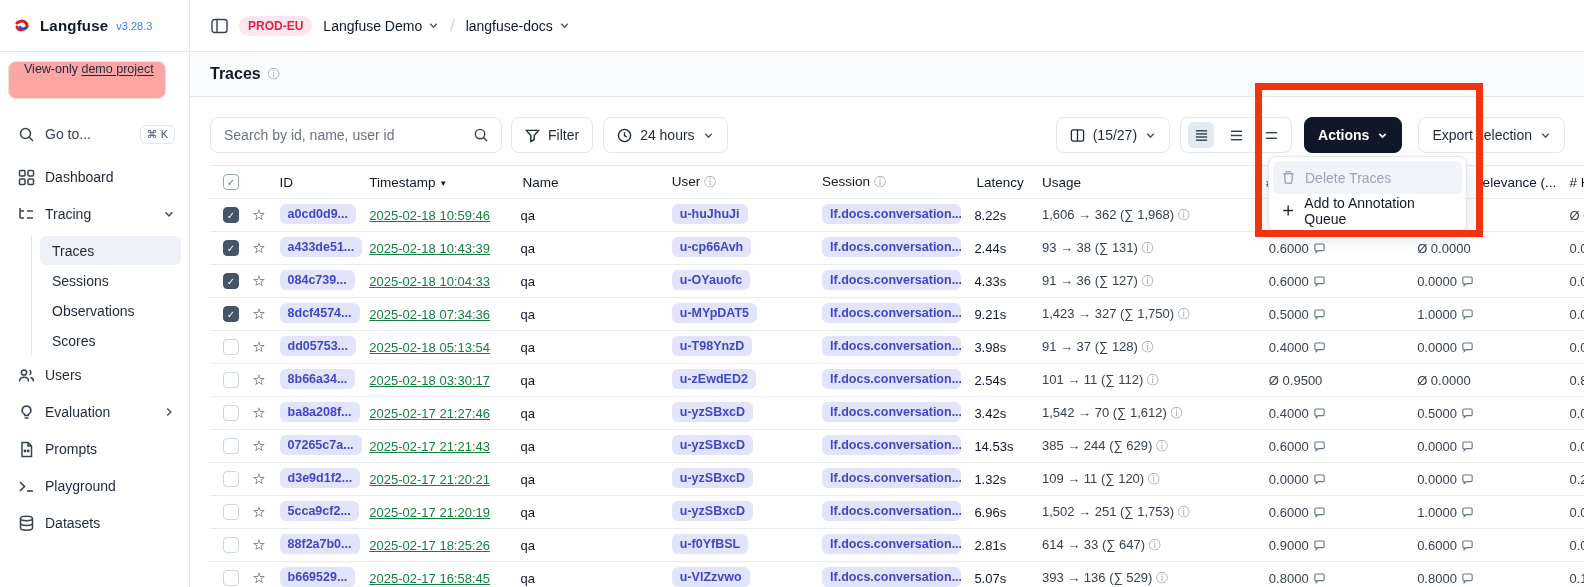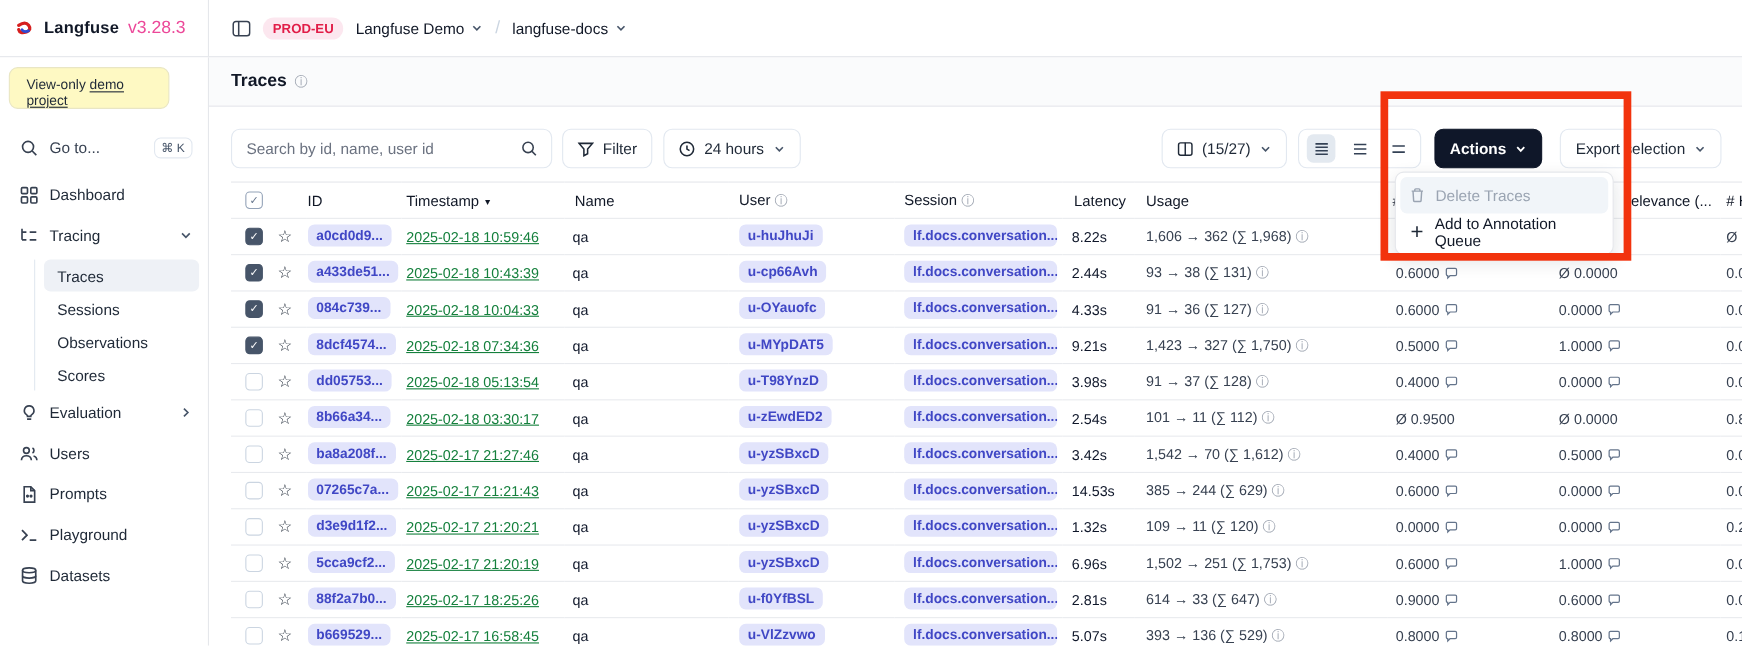--- a/index.html
+++ b/index.html
@@ -7,29 +7,29 @@
   body {
     position:relative; background:#fff; color:#0f172a;
     font-family:"Liberation Sans","DejaVu Sans",sans-serif; font-size:13px;
   }
   svg { display:block; }
 
   
   .topbar { position:absolute; top:0; left:0; right:0; height:52px; display:flex; background:#fff; border-bottom:1px solid #e5e7eb; z-index:5; }
   .topbar-left { width:190px; flex:none; border-right:1px solid #e5e7eb; display:flex; align-items:center; padding-left:14px; gap:8px; }
   .brand-name { font-weight:700; font-size:15px; color:#111827; letter-spacing:.2px; }
-  .brand-ver { font-size:16px; color:#ec4899; }
+  .brand-ver { font-size:11px; color:#3b82f6; }
   .topbar-main { flex:1; display:flex; align-items:center; padding-left:21px; gap:11px; }
   .env-badge { background:#fce7ef; color:#e11d48; font-size:12px; font-weight:600; padding:3px 9px; border-radius:999px; }
   .crumb { display:flex; align-items:center; gap:6px; font-size:14px; font-weight:500; color:#111827; cursor:pointer; }
   .crumb-sep { color:#cbd5e1; font-size:16px; }
 
   
   .sidebar { position:absolute; top:52px; left:0; width:190px; bottom:0; border-right:1px solid #e5e7eb; background:#fff; }
-  .banner { position:absolute; top:9px; left:8px; width:146px; height:38px; background:#fef9c3; border:1px solid #e9e6c4; border-radius:8px; display:flex; align-items:flex-end; padding-left:15px; font-size:12.5px; color:#1f2937; }
+  .banner { position:absolute; top:9px; left:8px; width:158px; height:38px; background:#fca5a5; border:1px solid #e9e6c4; border-radius:8px; display:flex; align-items:flex-start; padding-left:15px; font-size:12.5px; color:#1f2937; }
   .banner u { text-underline-offset:2px; }
   .nav { position:absolute; top:66px; left:10px; right:8px; }
   .nav-goto { display:flex; align-items:center; gap:10px; height:32px; padding:0 6px 0 8px; border-radius:6px; font-size:14px; color:#374151; cursor:pointer; margin-bottom:12px; }
   .kbd { margin-left:auto; border:1px solid #e2e8f0; border-radius:6px; font-size:11px; color:#475569; padding:2px 6px; background:#fff; }
   .nav-item { display:flex; align-items:center; gap:10px; height:30px; padding:0 6px 0 8px; border-radius:6px; font-size:14px; color:#1f2937; cursor:pointer; margin-bottom:7px; }
   .nav-item .chev { margin-left:auto; }
   .submenu { margin:0 0 5px 21px; padding-left:0; border-left:1px solid #e2e8f0; }
   .sub-item { display:flex; align-items:center; height:29px; margin:1px 0 1px 8px; padding-left:12px; border-radius:6px; font-size:14px; color:#1f2937; cursor:pointer; }
   .sub-item.active { background:#eef1f6; }
   .icon16 { width:17px; height:17px; flex:none; }
@@ -162,37 +162,37 @@
     </div>
     <div class="submenu">
       <div class="sub-item active">Traces</div>
       <div class="sub-item">Sessions</div>
       <div class="sub-item">Observations</div>
       <div class="sub-item">Scores</div>
     </div>
 
     <div class="nav-item">
       <svg class="icon16" viewBox="0 0 17 17" fill="none" stroke="#374151" stroke-width="1.5">
-          <path d="M8.5 2 a4.3 4.3 0 0 1 2.4 7.9 c-.6.4-.9 1-.9 1.6 h-3 c0-.6-.3-1.2-.9-1.6 A4.3 4.3 0 0 1 8.5 2 z"></path>
-          <line x1="6.6" y1="14" x2="10.4" y2="14"></line>
-        </svg>
-      <span>Evaluation</span>
-      <svg class="chev" width="12" height="12" viewBox="0 0 12 12" fill="none" stroke="#475569" stroke-width="1.5">
-          <path d="M4.2 2.5 L7.8 6 L4.2 9.5"></path>
-        </svg>
-    </div>
-
-    <div class="nav-item">
-      <svg class="icon16" viewBox="0 0 17 17" fill="none" stroke="#374151" stroke-width="1.5">
           <circle cx="6" cy="5.5" r="2.6"></circle>
           <path d="M1.5 14.5 c0-2.6 2-4.2 4.5-4.2 s4.5 1.6 4.5 4.2"></path>
           <path d="M11.5 3.2 a2.6 2.6 0 0 1 0 4.6"></path>
           <path d="M12.5 10.6 c1.8.4 3 1.9 3 3.9"></path>
         </svg>
       <span>Users</span>
+    </div>
+
+    <div class="nav-item">
+      <svg class="icon16" viewBox="0 0 17 17" fill="none" stroke="#374151" stroke-width="1.5">
+          <path d="M8.5 2 a4.3 4.3 0 0 1 2.4 7.9 c-.6.4-.9 1-.9 1.6 h-3 c0-.6-.3-1.2-.9-1.6 A4.3 4.3 0 0 1 8.5 2 z"></path>
+          <line x1="6.6" y1="14" x2="10.4" y2="14"></line>
+        </svg>
+      <span>Evaluation</span>
+      <svg class="chev" width="12" height="12" viewBox="0 0 12 12" fill="none" stroke="#475569" stroke-width="1.5">
+          <path d="M4.2 2.5 L7.8 6 L4.2 9.5"></path>
+        </svg>
     </div>
 
     <div class="nav-item">
       <svg class="icon16" viewBox="0 0 17 17" fill="none" stroke="#374151" stroke-width="1.5">
           <path d="M4 1.5 h6 l3.5 3.5 v10.5 h-9.5 z"></path>
           <path d="M10 1.5 v3.5 h3.5"></path>
           <circle cx="7" cy="10" r="0.7"></circle>
           <circle cx="10.2" cy="10" r="0.7"></circle>
         </svg>
       <span>Prompts</span>

